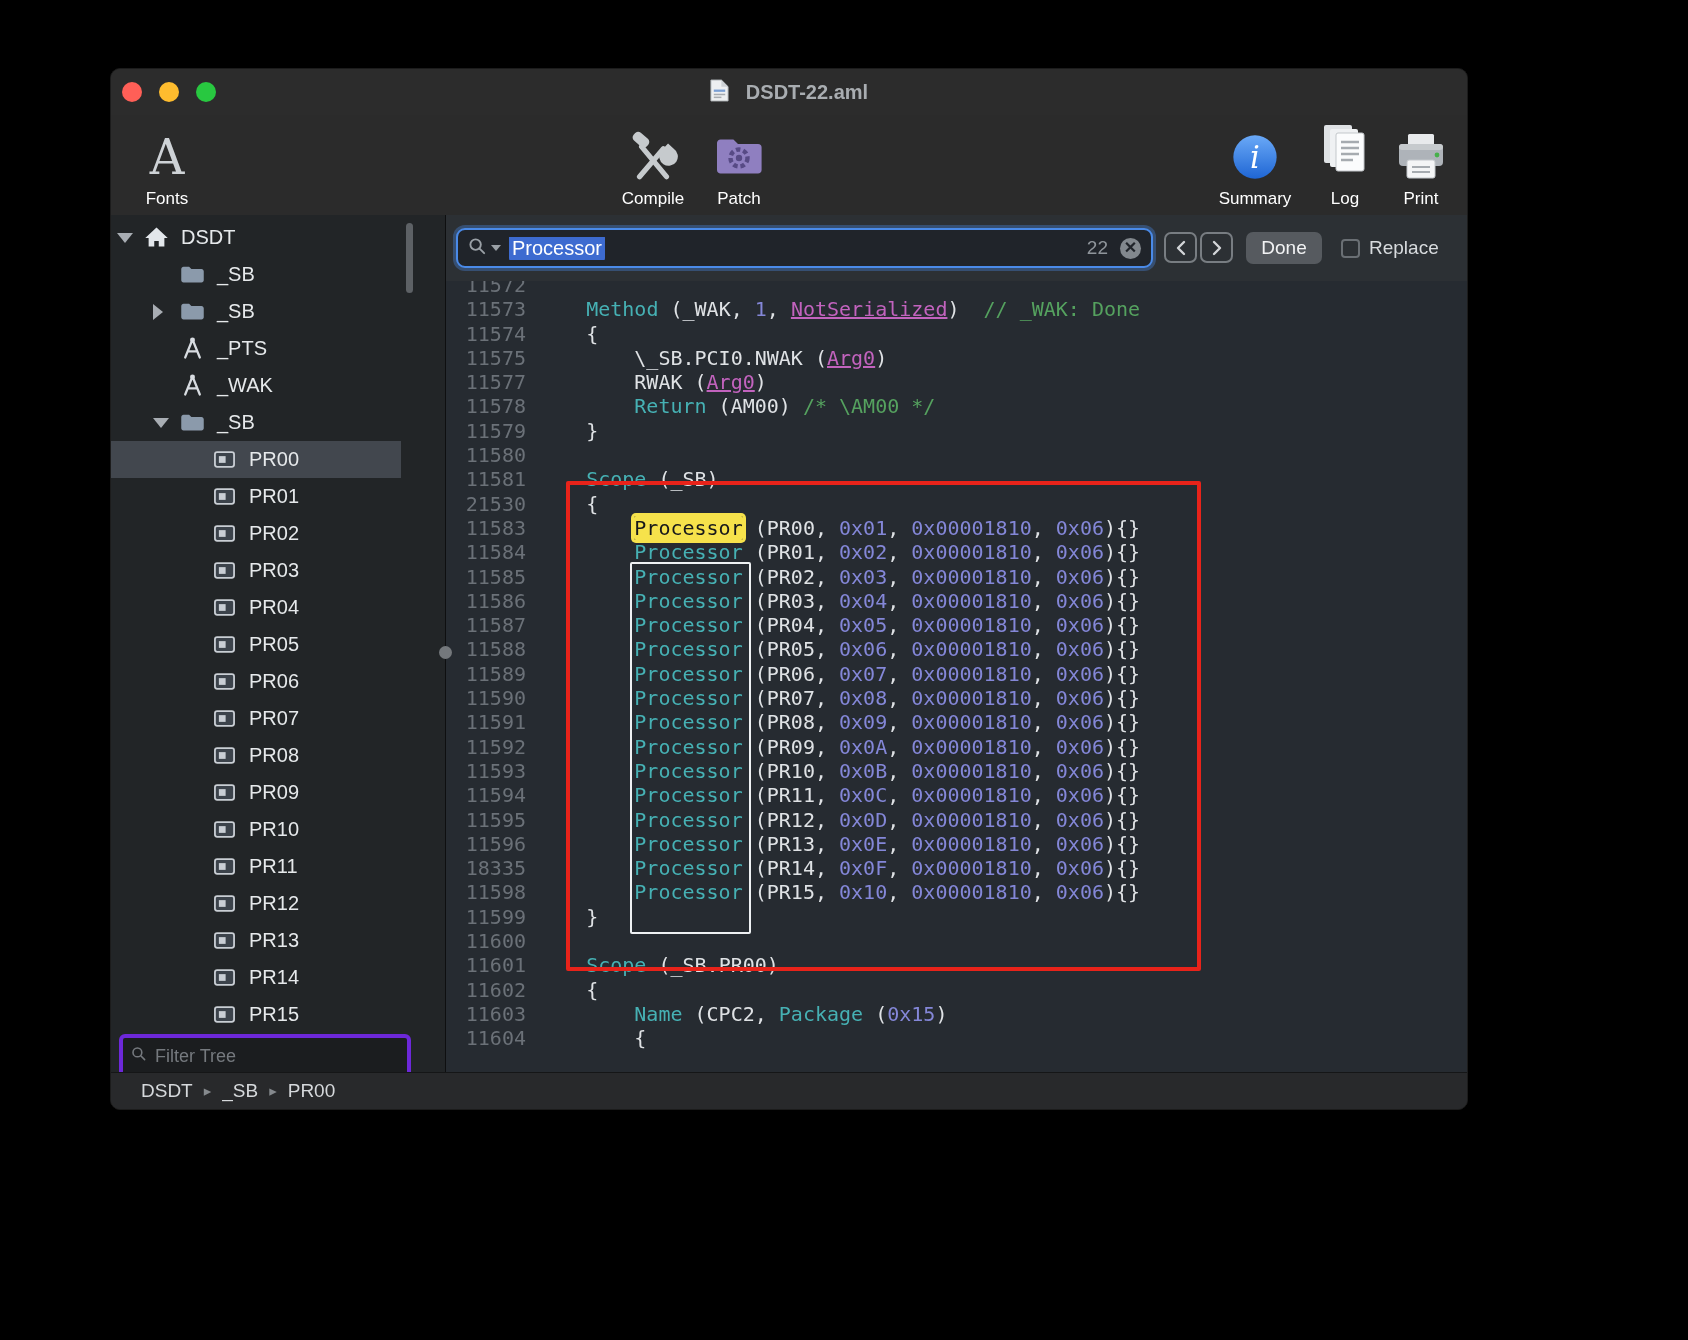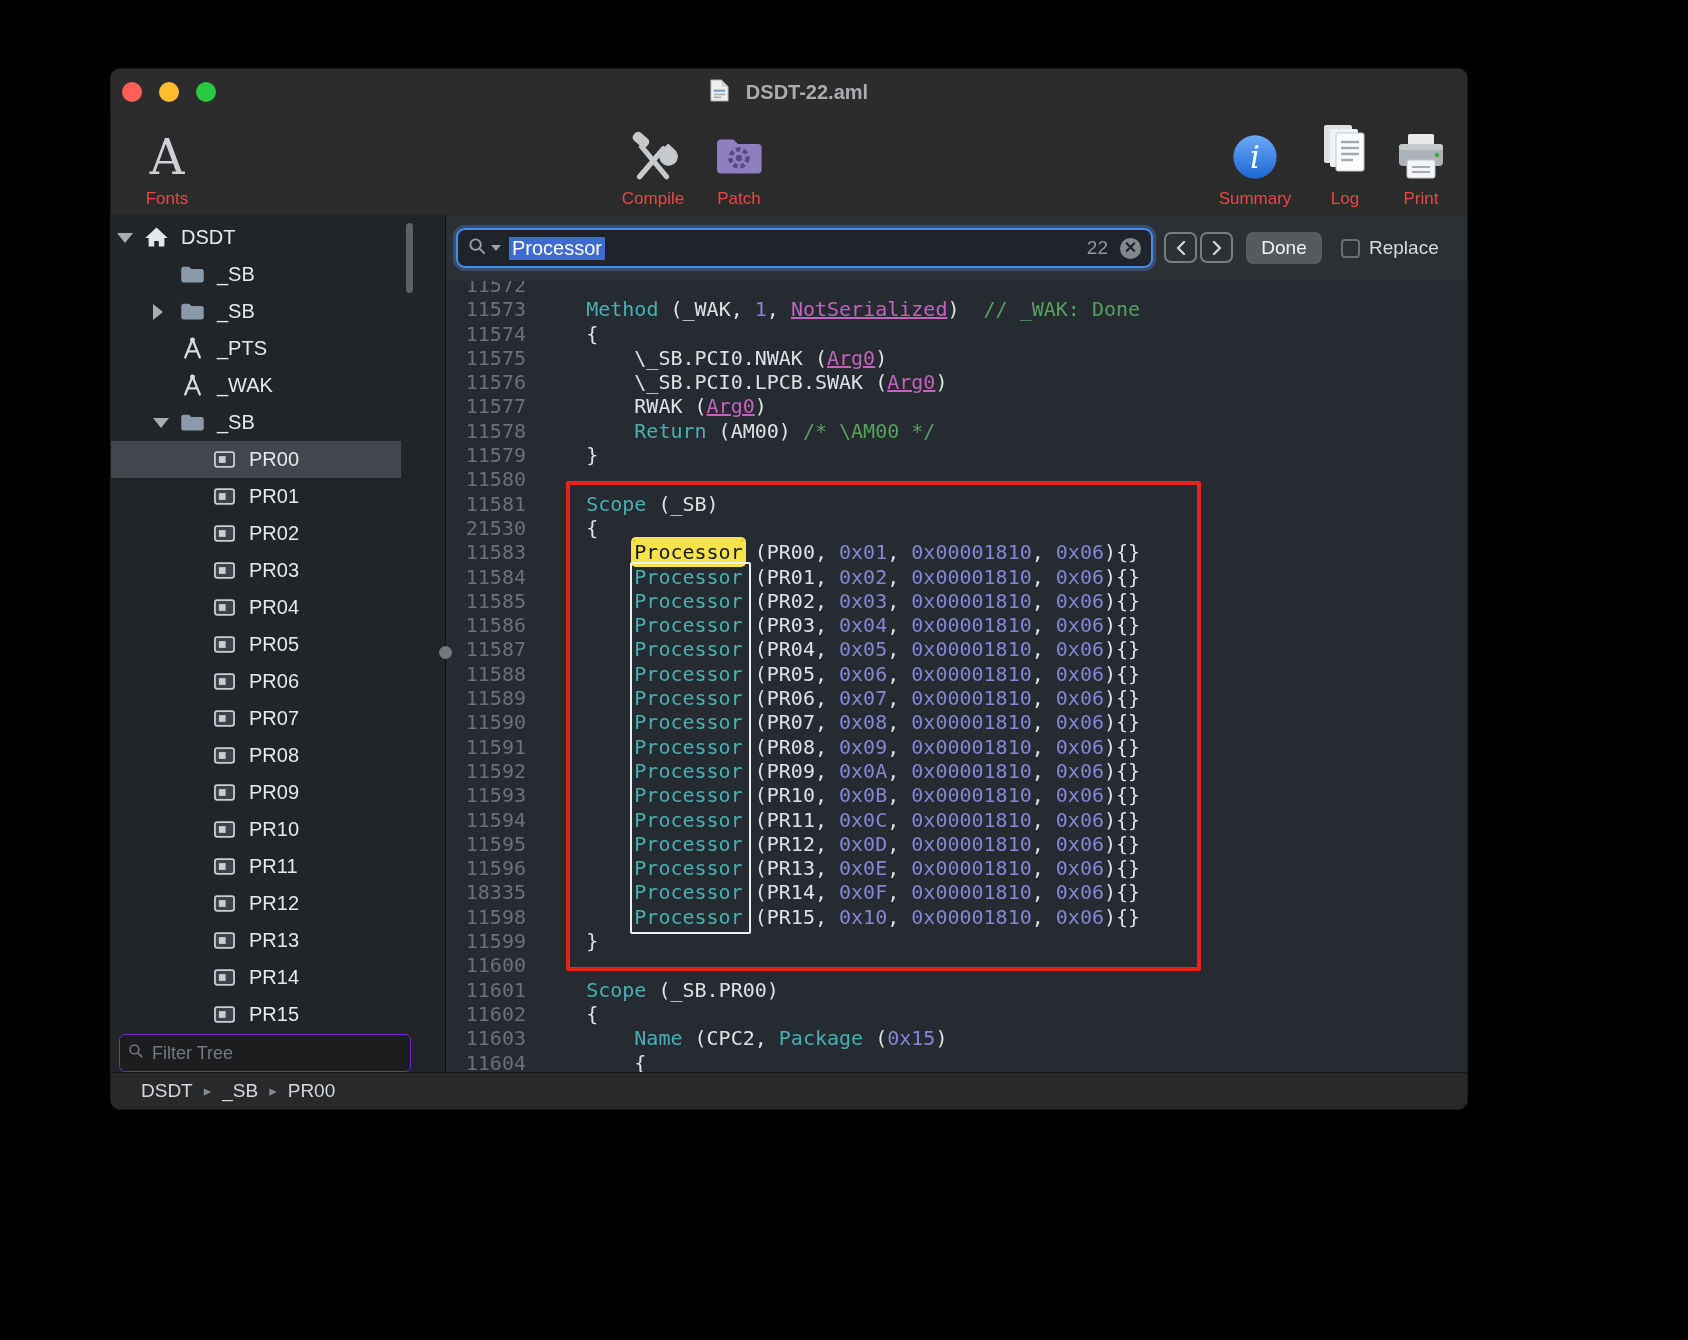--- a/index.html
+++ b/index.html
@@ -14,21 +14,21 @@
   .tl{width:20px;height:20px;border-radius:50%;display:inline-block;}
   .tl.red{background:#ff5f57;}
   .tl.yellow{background:#febc2e;}
   .tl.green{background:#28c840;}
   .title-wrap{position:absolute;left:0;right:0;top:0;height:46px;display:flex;align-items:center;justify-content:center;gap:17px;}
   .title{font-size:20px;color:#a9adb1;font-weight:bold;}
 
   
   .toolbar{position:absolute;left:0;top:46px;right:0;height:100px;background:#2b2b2b;border-bottom:1px solid #181818;}
   .tb-item{position:absolute;display:flex;flex-direction:column;align-items:center;justify-content:flex-end;height:92px;top:2px;cursor:default;}
-  .tb-label{font-size:17px;color:#ef4444;margin-top:3px;}
+  .tb-label{font-size:17px;color:#ffffff;margin-top:3px;}
   .tb-iconbox{height:58px;display:flex;align-items:center;justify-content:center;}
   .fonts-glyph{font-family:"DejaVu Serif",serif;font-size:48px;color:#ced2d6;line-height:1;}
   .tb-fonts{left:18px;width:76px;}
   .tb-compile{left:503px;width:78px;}
   .tb-patch{left:590px;width:76px;}
   .tb-summary{left:1105px;width:78px;}
   .tb-log{left:1198px;width:72px;gap:9px;}
   .tb-print{left:1272px;width:76px;}
 
   
@@ -40,21 +40,21 @@
   .tree-row.d1{padding-left:42px;}
   .tree-row.d2{padding-left:74px;}
   .disc{width:26px;flex:none;display:flex;align-items:center;}
   .disc.down::before{content:"";display:block;border-left:8px solid transparent;border-right:8px solid transparent;border-top:10px solid #a8adb3;}
   .disc.right::before{content:"";display:block;border-top:8px solid transparent;border-bottom:8px solid transparent;border-left:10px solid #a8adb3;}
   .tree-icon{width:27px;height:27px;flex:none;margin-right:11px;}
   .tree-icon svg{width:100%;height:100%;display:block;}
   .scroll-thumb{position:absolute;right:32px;top:8px;width:7px;height:70px;border-radius:4px;background:#5d6165;}
   .pane-handle{position:absolute;right:-7px;top:431px;width:13px;height:13px;border-radius:50%;background:#74787c;z-index:5;}
 
-  .filter-field{position:absolute;left:8px;top:819px;width:292px;height:30px;background:#1b1d1f;border:1px solid #6d28d9;border-radius:6px;display:flex;align-items:center;padding:18px 8px;box-sizing:border-box;gap:6px;}
+  .filter-field{position:absolute;left:8px;top:819px;width:292px;height:30px;background:#1b1d1f;border:4px solid #6d28d9;border-radius:6px;display:flex;align-items:center;padding:18px 8px;box-sizing:border-box;gap:6px;}
   .filter-field input{flex:1;background:transparent;border:none;outline:none;color:#d8dbde;font-size:18px;font-family:"Liberation Sans",sans-serif;min-width:0;}
   .filter-field input::placeholder{color:#75797e;}
 
   .main{position:absolute;left:335px;top:146px;width:1021px;height:858px;}
   .findbar{position:absolute;left:0;top:0;right:0;height:66px;background:#2c3034;border-bottom:1px solid #1c1f22;}
   .search-field{position:absolute;left:10px;top:13px;width:697px;height:40px;box-sizing:border-box;background:#20242a;border-radius:9px;border:2px solid var(--accent-blue,#4a8ae8);box-shadow:0 0 0 3px rgba(74,138,232,.35);display:flex;align-items:center;padding:0 10px;gap:4px;}
   .search-caret{width:0;height:0;border-left:5px solid transparent;border-right:5px solid transparent;border-top:6px solid #9aa0a6;margin-right:4px;}
   .query{flex:1;font-size:20px;color:#f2f4f6;font-family:"Liberation Sans",sans-serif;white-space:nowrap;overflow:hidden;}
   .query .sel{background:#3d6bd0;color:#fff;border-radius:3px;padding:2px 3px;}
   .count{font-size:19px;color:#8f959b;margin-right:8px;margin-left:32px;}
@@ -450,21 +450,20 @@
           <span class="replace-label">Replace</span>
         </div>
       </div>
 
       <div class="editor">
         <div class="code-lines">
             <div class="code-line"><span class="lineno">11572</span><span class="code-text"></span></div>
             <div class="code-line"><span class="lineno">11573</span><span class="code-text"><span>    </span><span class="tok-kw">Method</span><span> (_WAK, </span><span class="tok-num">1</span><span>, </span><span class="tok-arg">NotSerialized</span><span>)  </span><span class="tok-com">// _WAK: Done</span></span></div>
             <div class="code-line"><span class="lineno">11574</span><span class="code-text"><span>    {</span></span></div>
             <div class="code-line"><span class="lineno">11575</span><span class="code-text"><span>        \_SB.PCI0.NWAK (</span><span class="tok-arg">Arg0</span><span>)</span></span></div>
-            <div class="code-line"><span class="lineno">11576</span><span class="code-text"><span>        \_SB.PCI0.LPCB.SWAK (</span><span class="tok-arg">Arg0</span><span>)</span></span></div>
             <div class="code-line"><span class="lineno">11577</span><span class="code-text"><span>        RWAK (</span><span class="tok-arg">Arg0</span><span>)</span></span></div>
             <div class="code-line"><span class="lineno">11578</span><span class="code-text"><span>        </span><span class="tok-kw">Return</span><span> (AM00) </span><span class="tok-com">/* \AM00 */</span></span></div>
             <div class="code-line"><span class="lineno">11579</span><span class="code-text"><span>    }</span></span></div>
             <div class="code-line"><span class="lineno">11580</span><span class="code-text"></span></div>
             <div class="code-line"><span class="lineno">11581</span><span class="code-text"><span>    </span><span class="tok-kw">Scope</span><span> (_SB)</span></span></div>
             <div class="code-line"><span class="lineno">21530</span><span class="code-text"><span>    {</span></span></div>
             <div class="code-line"><span class="lineno">11583</span><span class="code-text"><span>        </span><span class="tok-cur">Processor</span><span> (PR00, </span><span class="tok-num">0x01</span><span>, </span><span class="tok-num">0x00001810</span><span>, </span><span class="tok-num">0x06</span><span>){}</span></span></div>
             <div class="code-line"><span class="lineno">11584</span><span class="code-text"><span>        </span><span class="tok-match">Processor</span><span> (PR01, </span><span class="tok-num">0x02</span><span>, </span><span class="tok-num">0x00001810</span><span>, </span><span class="tok-num">0x06</span><span>){}</span></span></div>
             <div class="code-line"><span class="lineno">11585</span><span class="code-text"><span>        </span><span class="tok-match">Processor</span><span> (PR02, </span><span class="tok-num">0x03</span><span>, </span><span class="tok-num">0x00001810</span><span>, </span><span class="tok-num">0x06</span><span>){}</span></span></div>
             <div class="code-line"><span class="lineno">11586</span><span class="code-text"><span>        </span><span class="tok-match">Processor</span><span> (PR03, </span><span class="tok-num">0x04</span><span>, </span><span class="tok-num">0x00001810</span><span>, </span><span class="tok-num">0x06</span><span>){}</span></span></div>

